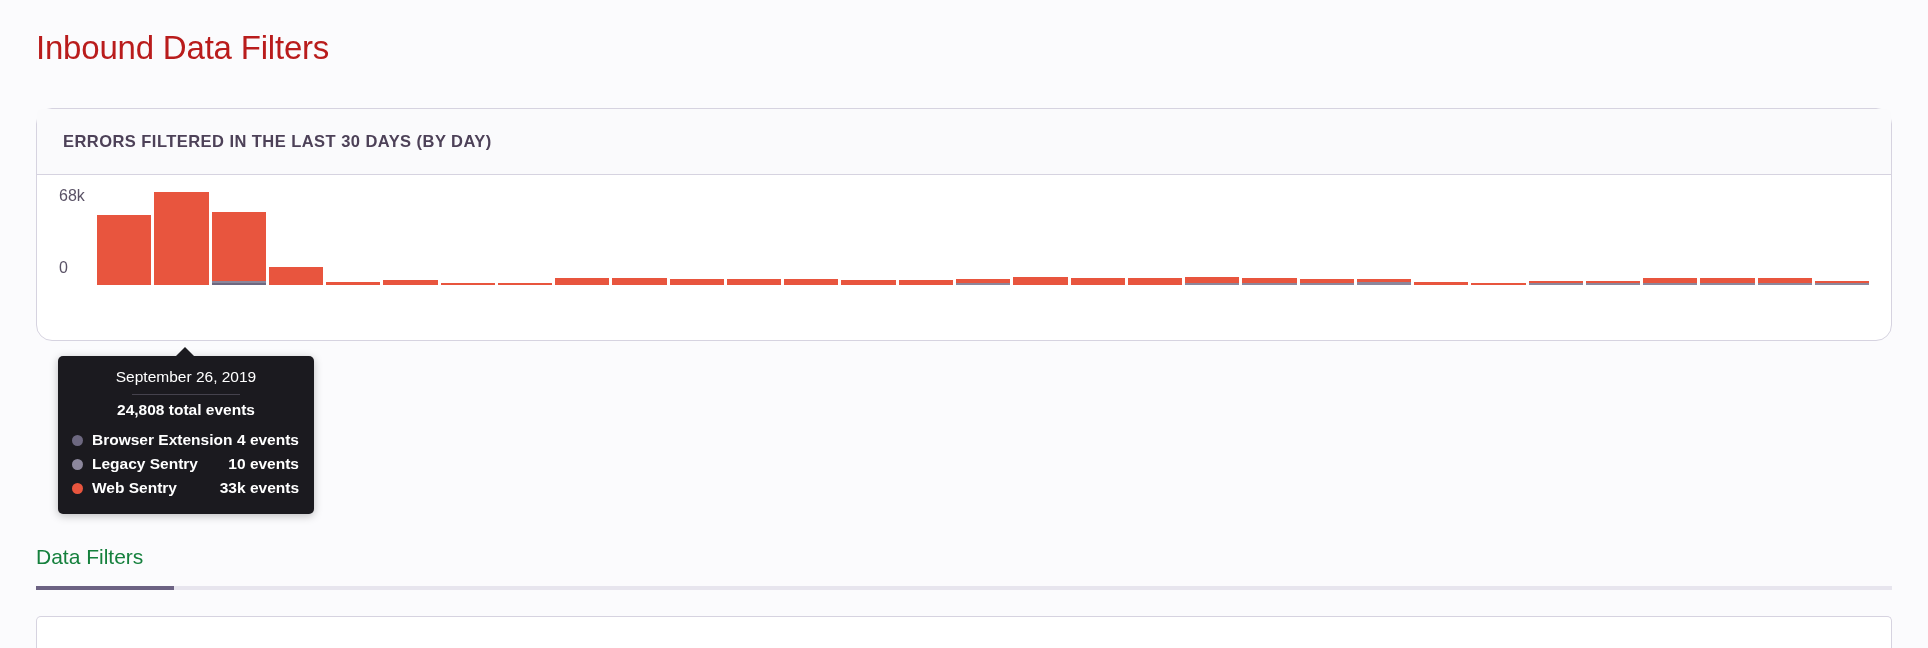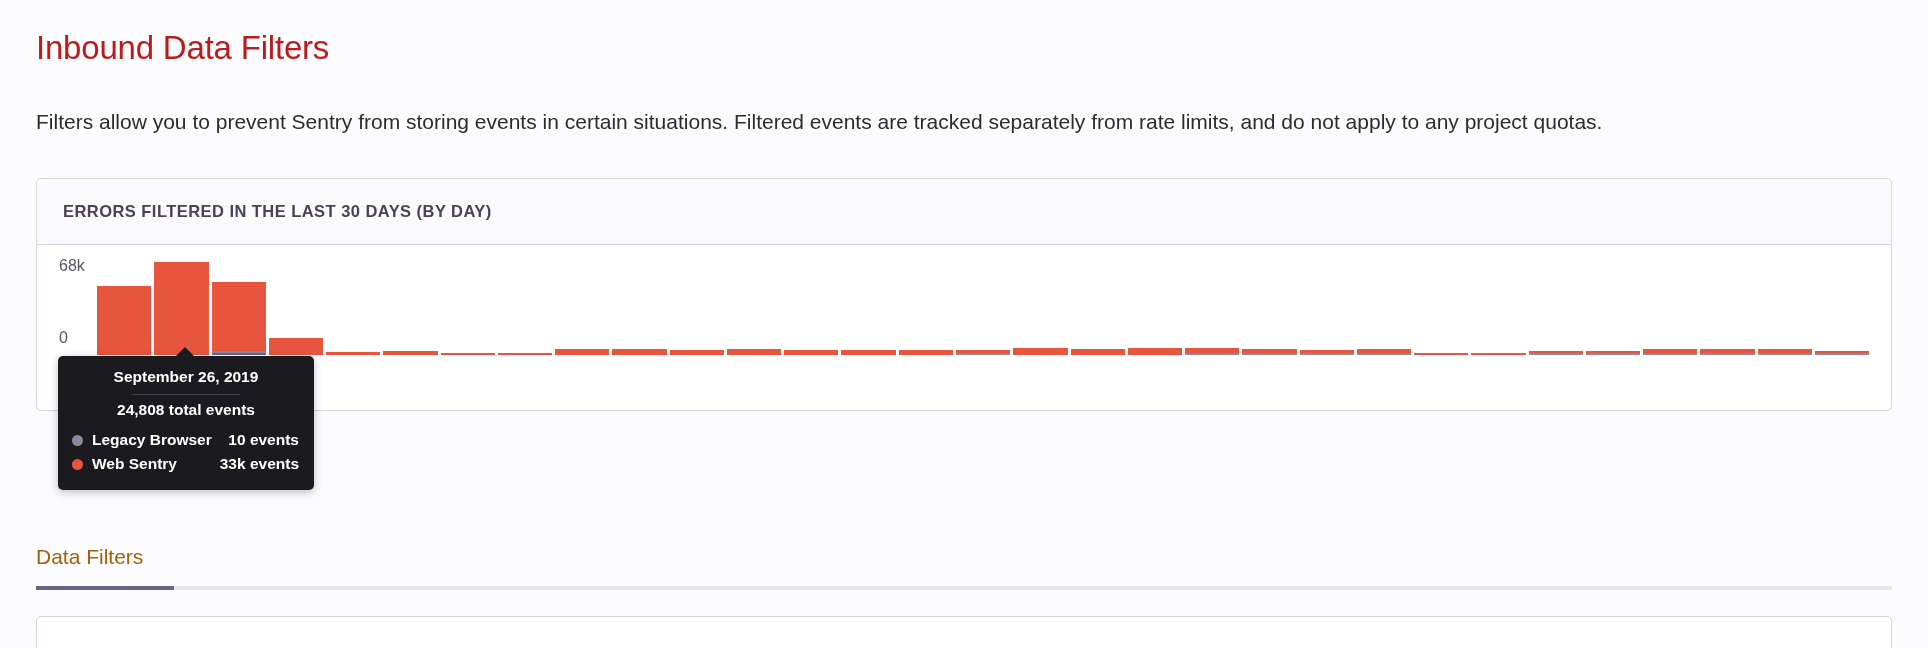--- a/index.html
+++ b/index.html
@@ -26,21 +26,21 @@
     line-height: 1.55;
     color: #2f2936;
     max-width: 1840px;
   }
 
   
   .panel {
     position: relative;
     margin-top: 40px;
     border: 1px solid #d6d3e0;
-    border-radius: 5px;
+    border-radius: 16px;
     background: #ffffff;
     width: 1856px;
     height: 233px;
   }
   .panel-header {
     height: 66px;
     background: #fafafc;
     border-bottom: 1px solid #d6d3e0;
     border-radius: 5px 5px 0 0;
     display: flex;
@@ -110,21 +110,21 @@
     top: -9px;
     left: 117px;
     width: 0; height: 0;
     border-left: 10px solid transparent;
     border-right: 10px solid transparent;
     border-bottom: 10px solid #1b1a1f;
   }
   .tt-date {
     text-align: center;
     font-size: 15.5px;
-    font-weight: bold;
+    font-weight: normal;
     padding-bottom: 8px;
   }
   .tt-divider {
     width: 108px;
     height: 1px;
     background: #45424d;
     margin: 0 auto 6px auto;
   }
   .tt-total {
     text-align: center;
@@ -150,21 +150,21 @@
 
   
   .section {
     position: absolute;
     left: 36px;
     top: 545px;
     width: 1856px;
   }
   .section-title {
     font-size: 21px;
-    color: #a16207;
+    color: #15803d;
     white-space: nowrap;
   }
   .section-rule {
     margin-top: 17px;
     height: 4px;
     width: 1856px;
     background: #e7e5ee;
     position: relative;
   }
   .section-rule::before {
@@ -186,21 +186,20 @@
     background: #ffffff;
   }
 </style>
 </head>
 <body>
 
 <div class="page">
 
   <h1 class="page-title">Inbound Data Filters</h1>
 
-  <p class="intro">Filters allow you to prevent Sentry from storing events in certain situations. Filtered events are tracked separately from rate limits, and do not apply to any project quotas.</p>
 
   <div class="panel">
     <div class="panel-header">
       <span class="panel-header-title">ERRORS FILTERED IN THE LAST 30 DAYS (BY DAY)</span>
     </div>
     <div class="panel-body">
       <span class="axis-label axis-max">68k</span>
       <span class="axis-label axis-min">0</span>
       <div class="chart" id="chart">
           <div class="bar-col">
@@ -313,22 +312,27 @@
     </div>
   </div>
 
   <div class="tooltip">
     <div class="tooltip-arrow"></div>
     <div class="tt-date">September 26, 2019</div>
     <div class="tt-divider"></div>
     <div class="tt-total">24,808 total events</div>
     <div id="tooltip-rows">
         <div class="tt-row">
+          <span class="tt-dot" style="background: rgb(109, 104, 128);"></span>
+          <span class="tt-name">Browser Extension</span>
+          <span class="tt-value">4 events</span>
+        </div>
+        <div class="tt-row">
           <span class="tt-dot" style="background: rgb(140, 135, 156);"></span>
-          <span class="tt-name">Legacy Browser</span>
+          <span class="tt-name">Legacy Sentry</span>
           <span class="tt-value">10 events</span>
         </div>
         <div class="tt-row">
           <span class="tt-dot" style="background: rgb(232, 85, 62);"></span>
           <span class="tt-name">Web Sentry</span>
           <span class="tt-value">33k events</span>
         </div>
       </div>
   </div>
 

